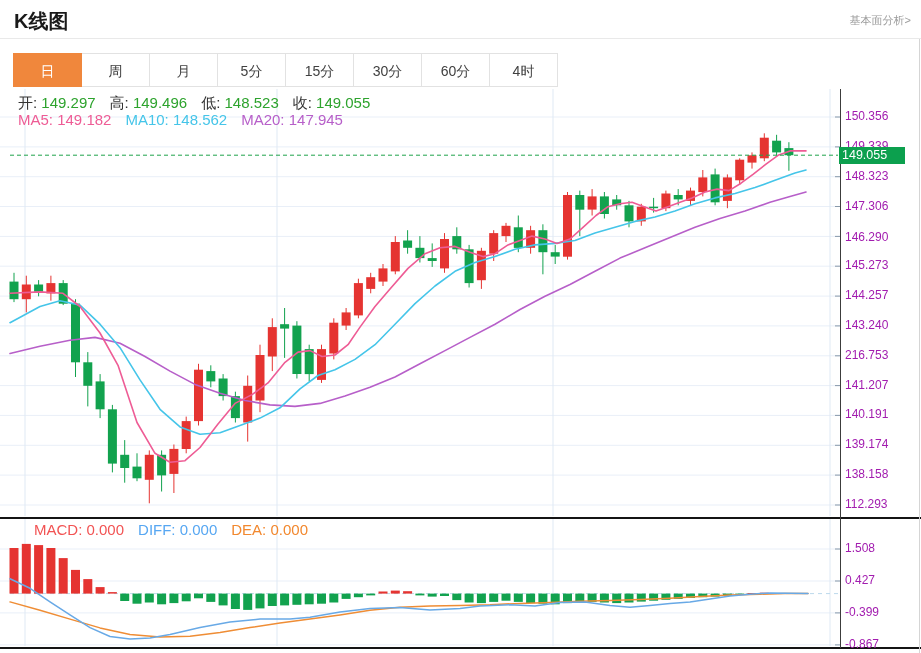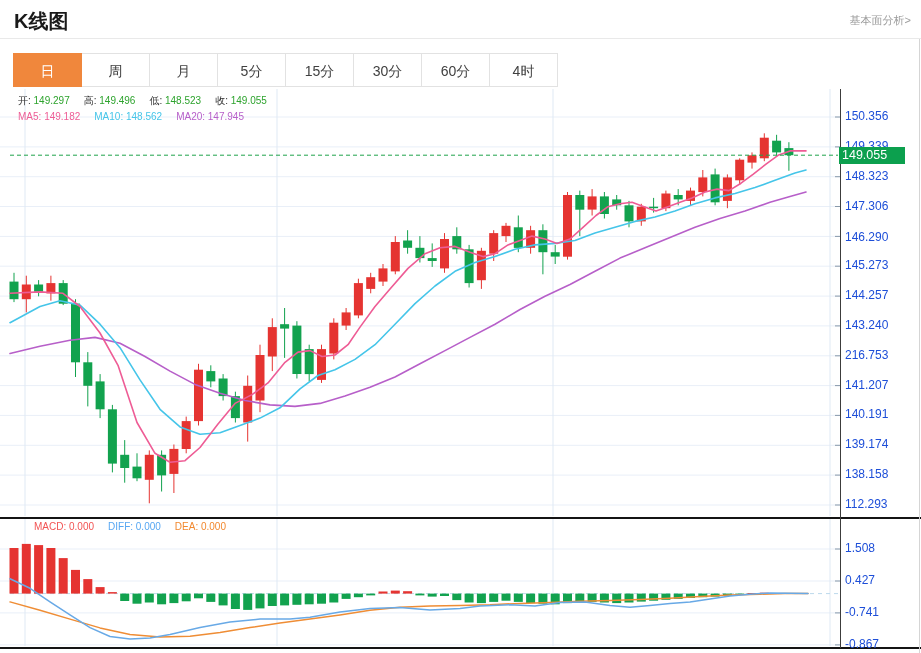--- a/index.html
+++ b/index.html
@@ -6,26 +6,26 @@
   body{width:921px;height:653px;position:relative;font-family:"Liberation Sans",sans-serif;overflow:hidden;}
   #app{position:absolute;left:0;top:0;width:921px;height:653px;}
   .title{position:absolute;left:14px;top:8px;font-size:20px;font-weight:bold;color:#1a1a1a;}
   .analysis-link{position:absolute;right:10px;top:13px;font-size:11px;color:#9b9b9b;cursor:pointer;text-decoration:none;}
   .title-divider{position:absolute;left:0;top:38px;width:921px;height:1px;background:#e9e9e9;}
   .tabs{position:absolute;left:14px;top:53px;display:flex;z-index:3;}
   .tab{width:69px;height:34px;line-height:34px;text-align:center;font-size:14px;color:#404040;background:#fff;
        border:1px solid #e2e2e2;margin-left:-1px;cursor:pointer;box-sizing:border-box;}
   .tab.active{background:#f0873c;border-color:#f0873c;color:#fff;position:relative;z-index:1;}
   #chart{position:absolute;left:0;top:0;z-index:1;}
-  .txtrow{position:absolute;z-index:2;font-size:10px;white-space:nowrap;}
+  .txtrow{position:absolute;z-index:2;font-size:15px;white-space:nowrap;}
   .ohlc-row{left:18px;top:94px;}
   .ma-row{left:18px;top:111px;}
   .macd-row{left:34px;top:521px;}
   .txtrow .grp{margin-right:14px;}
-  .axis-label{position:absolute;left:845px;font-size:12px;color:#1d4ed8;z-index:2;white-space:nowrap;}
+  .axis-label{position:absolute;left:845px;font-size:12px;color:#a21caf;z-index:2;white-space:nowrap;}
   .price-badge{position:absolute;left:839px;top:147px;width:66px;height:17px;background:#0ca04e;color:#fff;
       font-size:12.5px;line-height:17px;padding-left:3px;box-sizing:border-box;z-index:4;}
 </style>
 </head>
 <body>
 
 <div id="app">
   <div class="title">K线图</div>
   <a class="analysis-link">基本面分析&gt;</a>
   <div class="title-divider"></div>
@@ -324,17 +324,17 @@
       <div class="axis-label" style="top: 347.756px;">216.753</div>
       <div class="axis-label" style="top: 377.615px;">141.207</div>
       <div class="axis-label" style="top: 407.444px;">140.191</div>
       <div class="axis-label" style="top: 437.304px;">139.174</div>
       <div class="axis-label" style="top: 467.133px;">138.158</div>
       <div class="axis-label" style="top: 496.992px;">112.293</div>
     </div>
   <div id="macd-axis">
       <div class="axis-label" style="top: 540.963px;">1.508</div>
       <div class="axis-label" style="top: 572.961px;">0.427</div>
-      <div class="axis-label" style="top: 604.929px;">-0.741</div>
+      <div class="axis-label" style="top: 604.929px;">-0.399</div>
       <div class="axis-label" style="top: 636.897px;">-0.867</div>
     </div>
   <div class="price-badge">149.055</div>
 </div>
 
 </body></html>

